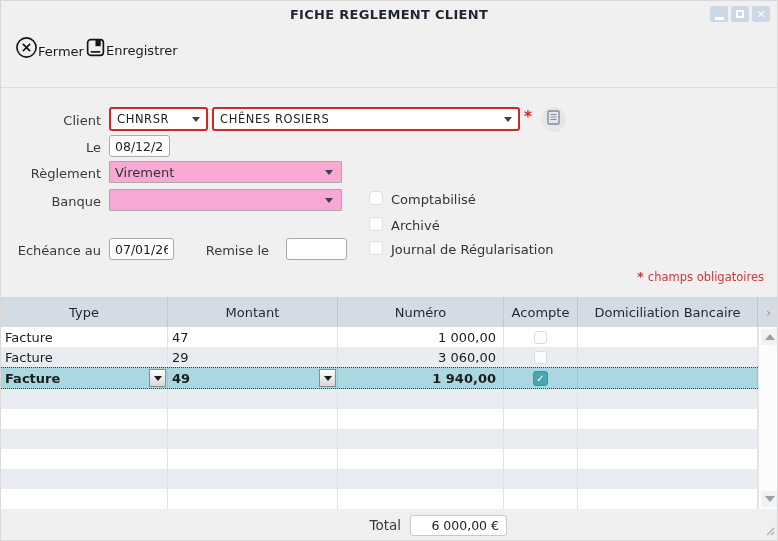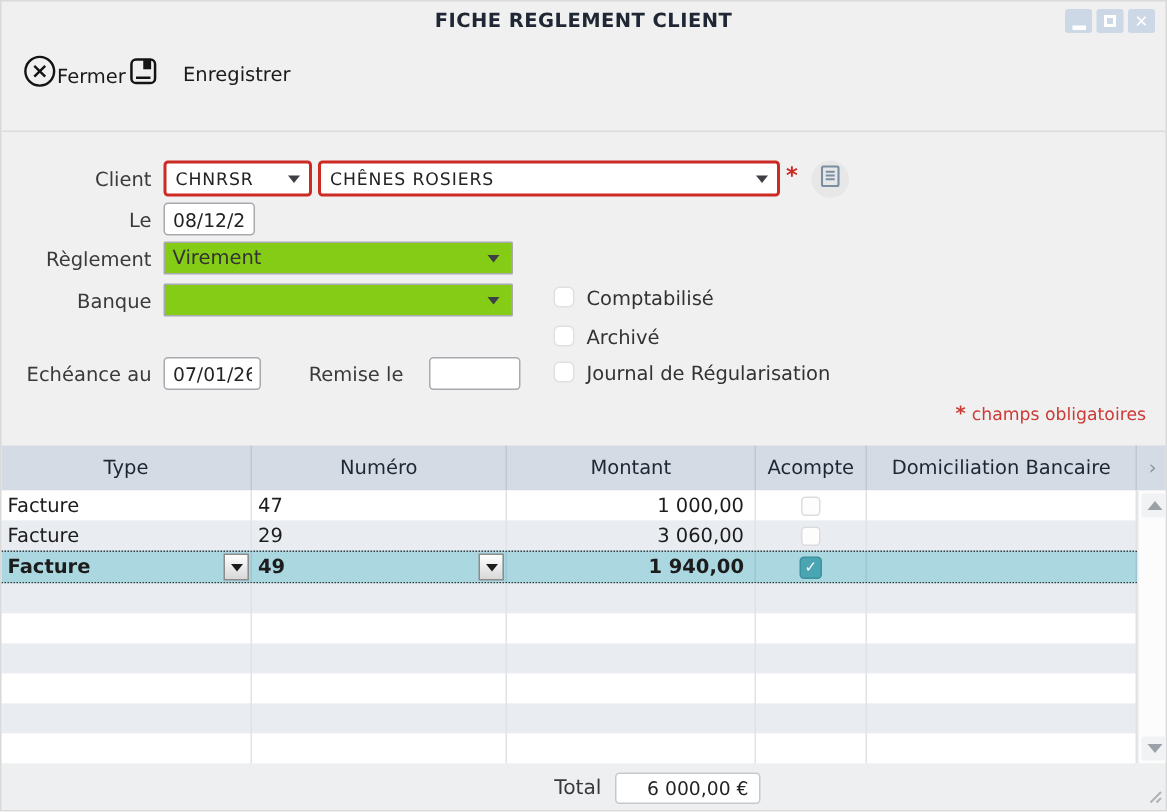--- a/index.html
+++ b/index.html
@@ -14,28 +14,28 @@
   .glyph-min { width:9px; height:3px; background:#fff; margin-top:8px; }
   .glyph-max { width:8px; height:8px; border:2px solid #fff; }
   .glyph-close { font-size:11px; font-weight:bold; line-height:1; color:#fff; }
 
   
   .toolbar { position:absolute; top:28px; left:0; right:0; height:59px; border-bottom:1px solid #dcdcdc; }
   .tool-btn { position:absolute; top:7px; display:flex; flex-direction:row; align-items:center; cursor:pointer; }
   .tool-btn svg { display:block; }
   .tool-label { margin-top:7px; font-size:13px; color:#1a1a1a; }
   .btn-fermer { left:14px; width:52px; }
-  .btn-enreg { left:84px; width:82px;gap:16px; }
+  .btn-enreg { left:84px; width:82px; }
 
   
   .flabel { position:absolute; width:100px; text-align:right; font-size:13px; color:#3a3a3a; }
   .combo { position:absolute; background:#fff; border:2px solid #cc2a24; border-radius:3px; display:flex; align-items:center; padding:0 6px; font-size:11.5px; color:#222; letter-spacing:.6px; cursor:pointer; }
   .combo .arr, .select .arr { margin-left:auto; width:0; height:0; border-left:4px solid transparent; border-right:4px solid transparent; border-top:5px solid #3f3f46; }
   .tinput { position:absolute; background:#fff; border:1px solid #a9a9b0; border-radius:3px; font-size:12.5px; color:#222; padding:0 5px; font-family:inherit; }
-  .select { position:absolute; background:#84cc16; border:1px solid #a9a9b0; border-radius:1px; display:flex; align-items:center; padding:0 8px 0 5px; font-size:13px; color:#333; cursor:pointer; }
+  .select { position:absolute; background:#f9a8d4; border:1px solid #a9a9b0; border-radius:1px; display:flex; align-items:center; padding:0 8px 0 5px; font-size:13px; color:#333; cursor:pointer; }
   .req-star { position:absolute; color:#cc2a24; font-weight:bold; font-size:15px; }
   .list-btn { position:absolute; width:25px; height:25px; border-radius:50%; background:#e7e7e7; display:flex; align-items:center; justify-content:center; cursor:pointer; }
   .chk { position:absolute; width:14px; height:14px; background:#fff; border:1px solid #e0e0e2; border-radius:4px; cursor:pointer; }
   .chk-label { position:absolute; font-size:13px; color:#333; }
   .required-note { position:absolute; top:268px; right:13px; font-size:11.5px; color:#cc3b36; }
   .required-note b { font-size:13px; margin-right:4px; }
 
   
   .grid-header { position:absolute; top:296px; left:0; width:778px; height:30px; display:grid; grid-template-columns:167px 170px 166px 74px 180px 21px; background:#d4dbe5; }
   .hcell { display:flex; align-items:center; justify-content:center; font-size:13px; font-weight:normal; color:#1d2733; border-right:1px solid #bfc8d4; }
@@ -155,22 +155,22 @@
   <input class="tinput" style="left: 285px; top: 237px; width: 61px; height: 22px;" value="">
   <div class="chk" style="left:368px; top:240px;"></div>
   <div class="chk-label" style="left:390px; top:241px;">Journal de Régularisation</div>
 
   <div class="required-note">
     <b>*</b><span>champs obligatoires</span>
   </div>
 
   <div class="grid-header">
     <div class="hcell">Type</div>
+    <div class="hcell">Montant</div>
     <div class="hcell">Numéro</div>
-    <div class="hcell">Montant</div>
     <div class="hcell">Acompte</div>
     <div class="hcell">Domiciliation Bancaire</div>
     <div class="hcorner">›</div>
   </div>
 
   <div class="grid-body">
     <div class="trow">
       <div class="tcell">Facture</div>
       <div class="tcell">47</div>
       <div class="tcell num">1 000,00</div>

